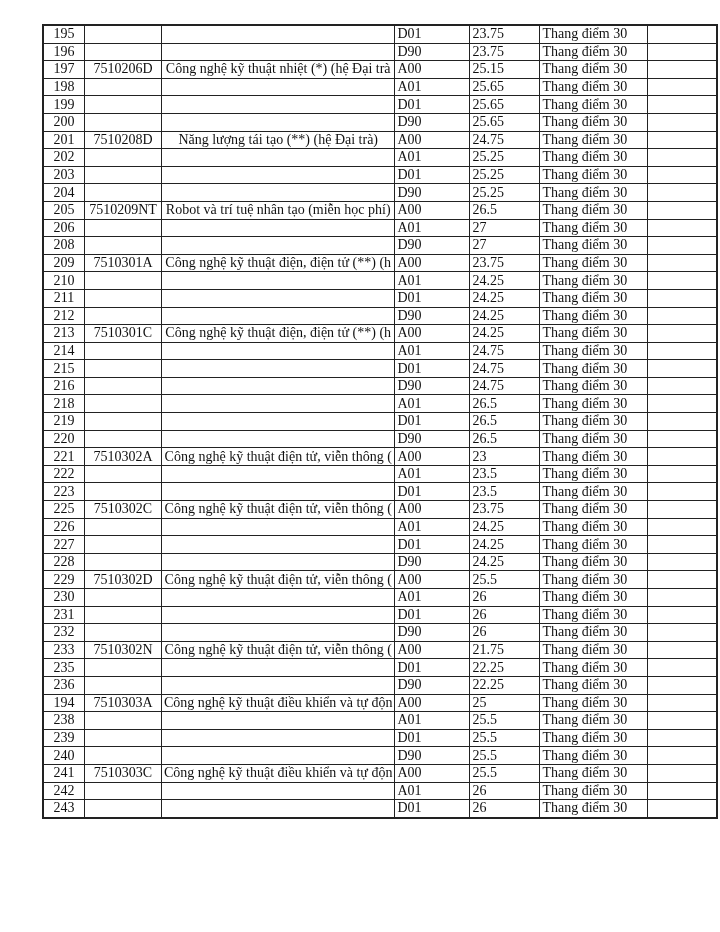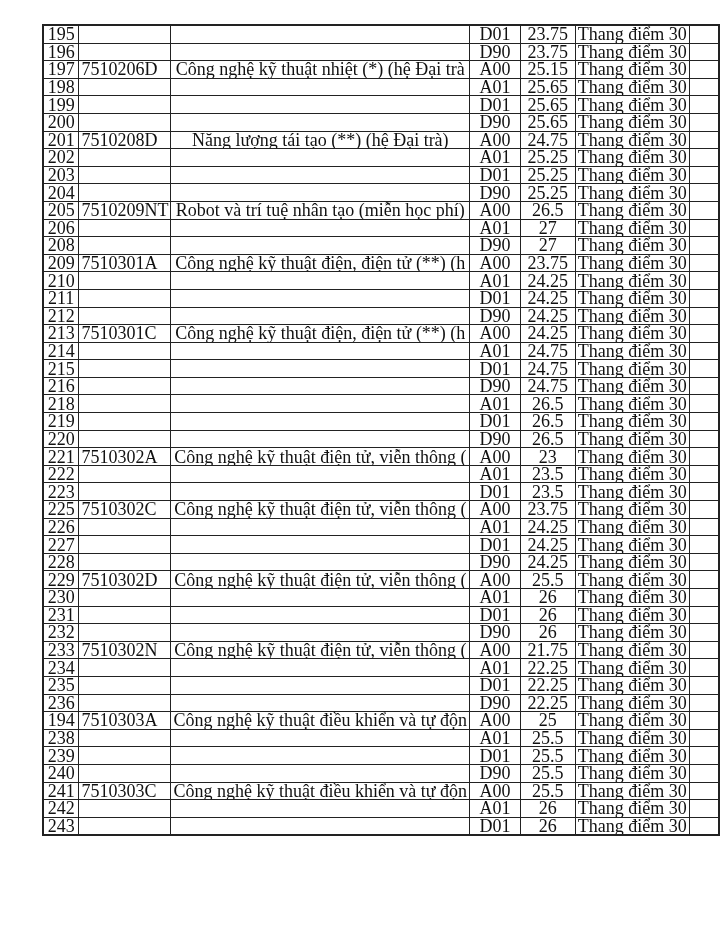--- a/index.html
+++ b/index.html
@@ -4,38 +4,38 @@
 <style>
   html, body { margin: 0; padding: 0; background: #ffffff; }
   body { width: 720px; height: 932px; position: relative; overflow: hidden; }
   .sheet {
     position: absolute;
     left: 42px;
     top: 24px;
     border-collapse: collapse;
     table-layout: fixed;
     font-family: "Liberation Serif", "DejaVu Serif", serif;
-    font-size: 18px;
+    font-size: 14px;
     color: #111;
     border: 2px solid #222;
   }
   .sheet td {
     border: 1.3px solid #222;
     height: 16.6px;
     padding: 0 2px;
     line-height: 16px;
     white-space: nowrap;
     overflow: hidden;
     vertical-align: middle;
   }
   .c-stt { width: 36px; text-align: center; }
-  .c-code { width: 72px; text-align: left; margin-left: 28px; }
+  .c-code { width: 72px; text-align: center; margin-left: 28px; }
   .c-name { width: 226px; text-align: center; }
-  .c-combo { width: 70px; text-align: center; }
-  .c-score { width: 65px; text-align: center; }
+  .c-combo { width: 70px; text-align: left; }
+  .c-score { width: 65px; text-align: left; }
   .c-scale { width: 103px; text-align: left; }
   .c-note { width: 64px; }
 </style>
 </head>
 <body>
 
 <table class="sheet">
   <colgroup>
     <col class="c-stt">
       <col class="c-code">
@@ -364,29 +364,20 @@
       <tr>
         <td class="c-stt">233</td>
         <td class="c-code">7510302N</td>
         <td class="c-name">Công nghệ kỹ thuật điện tử, viễn thông (</td>
         <td class="c-combo">A00</td>
         <td class="c-score">21.75</td>
         <td class="c-scale">Thang điểm 30</td>
         <td class="c-note"></td>
       </tr>
       <tr>
-        <td class="c-stt">234</td>
-        <td class="c-code"></td>
-        <td class="c-name"></td>
-        <td class="c-combo">A01</td>
-        <td class="c-score">22.25</td>
-        <td class="c-scale">Thang điểm 30</td>
-        <td class="c-note"></td>
-      </tr>
-      <tr>
         <td class="c-stt">235</td>
         <td class="c-code"></td>
         <td class="c-name"></td>
         <td class="c-combo">D01</td>
         <td class="c-score">22.25</td>
         <td class="c-scale">Thang điểm 30</td>
         <td class="c-note"></td>
       </tr>
       <tr>
         <td class="c-stt">236</td>

